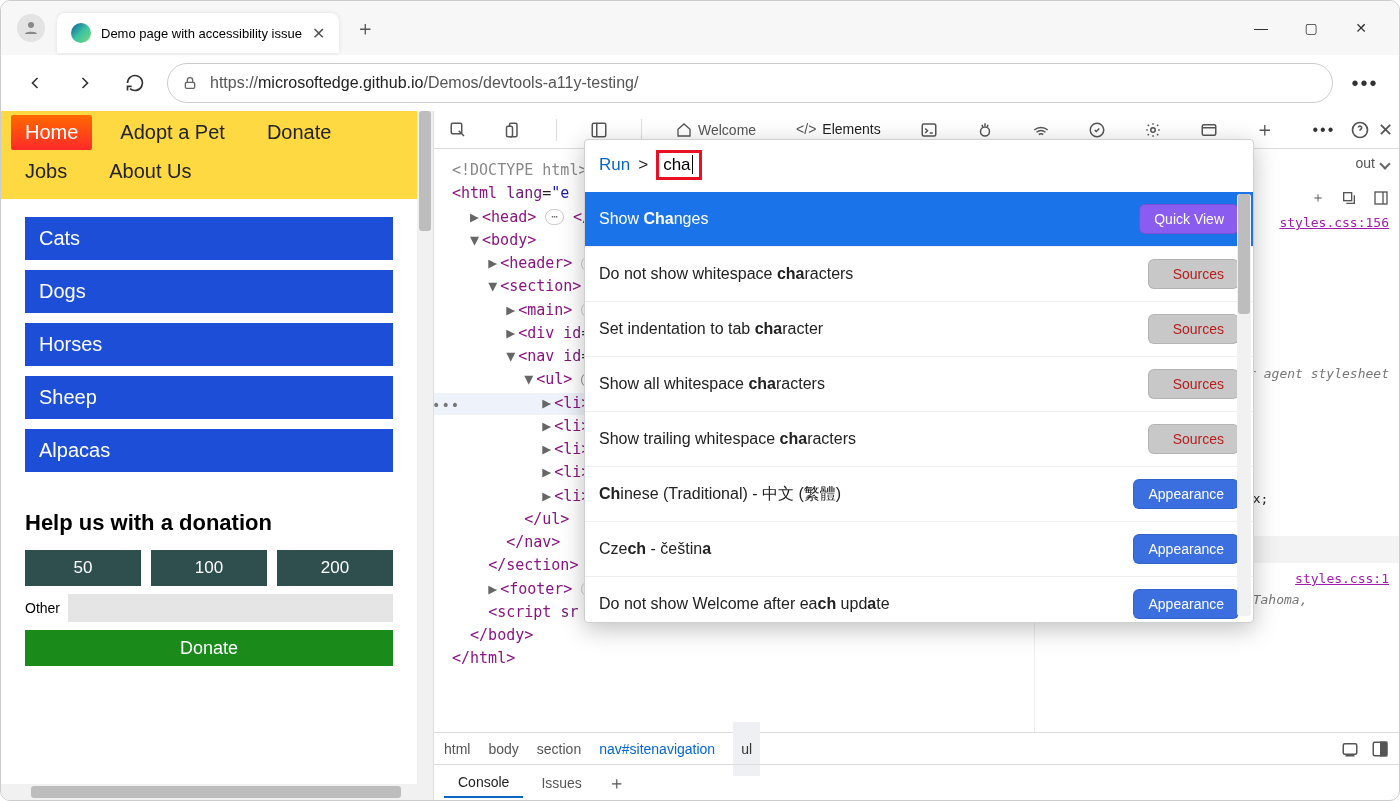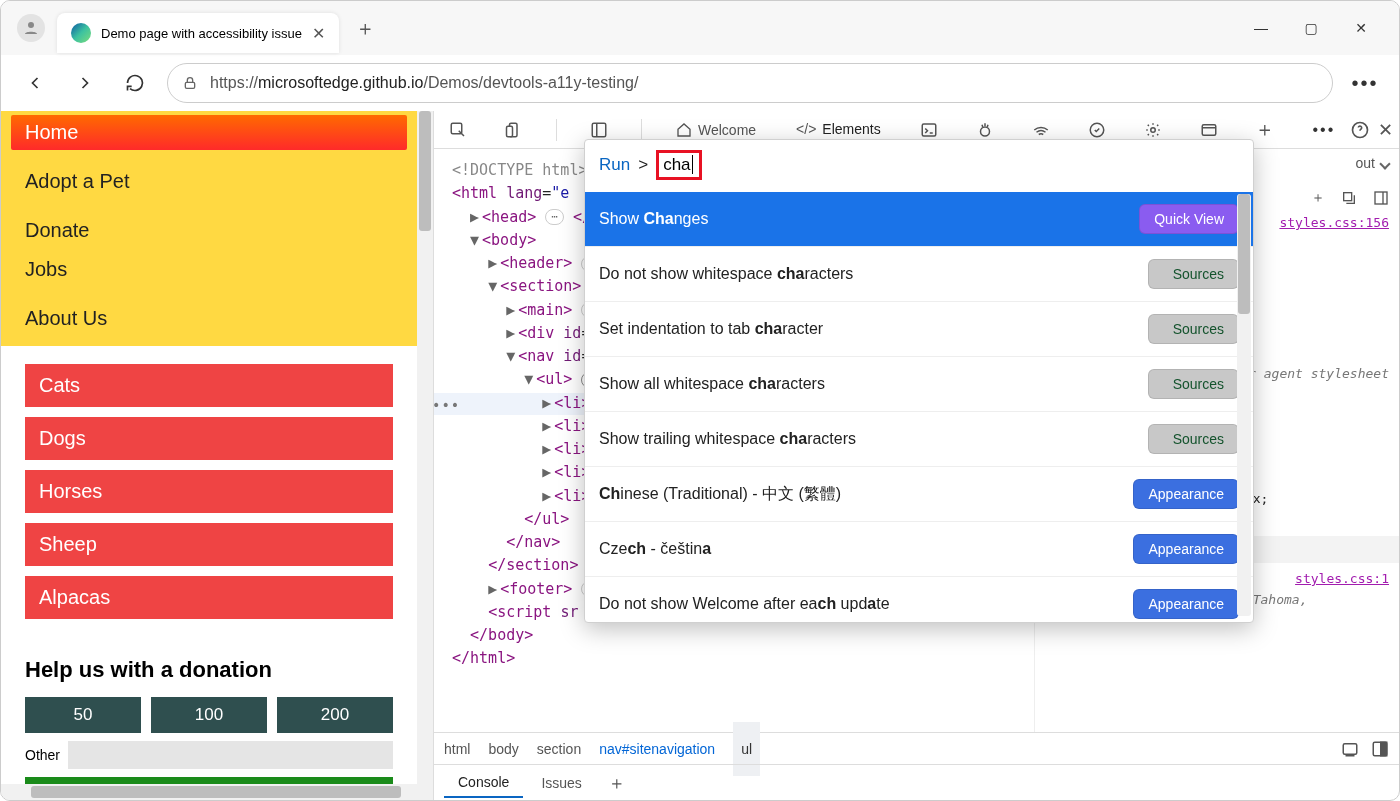--- a/index.html
+++ b/index.html
@@ -34,25 +34,25 @@
 .page-scroll { width: 16px; background: #f1f1f1; position: relative; }
 .page-scroll .thumb { position: absolute; top: 0; left: 2px; right: 2px; height: 120px; background: #bdbdbd; border-radius: 3px; }
 .page-hscroll { position: absolute; left: 0; right: 0; bottom: 0; height: 16px; background: #f1f1f1; }
 .page-hscroll .thumb { position: absolute; left: 30px; top: 2px; bottom: 2px; width: 370px; background: #bdbdbd; border-radius: 3px; }
 
 .hero { background: #7ba6d3; padding: 16px 20px 20px; display: flex; align-items: center; gap: 8px; }
 .hero h1 { font-weight: 300; font-size: 30px; line-height: 1.1; color: #222; }
 .hero .search-lbl { font-size: 18px; color: #222; }
 .hero input { height: 34px; width: 180px; border: none; padding: 0 8px; }
 .navstrip { background: linear-gradient(#ffd942,#ffd942); padding: 4px 10px 10px; }
-.navstrip .row { display: flex; gap: 14px; flex-wrap: wrap; flex-direction: column; }
+.navstrip .row { display: flex; gap: 14px; flex-wrap: wrap; }
 .navstrip a { font-size: 20px; color: #222; padding: 6px 14px; display: inline-block; }
 .navstrip a.home { background: linear-gradient(#ff6a00,#ff2a2a); color: #fff; border-radius: 2px; }
 .cats { padding: 18px 24px; }
-.cats a { display: block; background: #ef4444; color: #fff; font-size: 20px; padding: 10px 14px; margin-bottom: 10px; }
+.cats a { display: block; background: #1d4ed8; color: #fff; font-size: 20px; padding: 10px 14px; margin-bottom: 10px; }
 .donate-sec { padding: 0 24px; }
 .donate-sec h2 { font-size: 22px; margin: 10px 0 14px; }
 .amounts { display: flex; gap: 10px; margin-bottom: 8px; }
 .amounts button { flex: 1; height: 36px; background: #2f4f4f; color: #fff; border: none; font-size: 17px; }
 .other-row { display: flex; align-items: center; gap: 8px; margin-bottom: 8px; }
 .other-row input { flex: 1; height: 28px; background: #e5e5e5; border: none; }
 .donate-btn { width: 100%; height: 36px; background: #1a8b1a; color: #fff; border: none; font-size: 18px; }
 
 
 .devtools { flex: 1; border-left: 1px solid #ddd; display: flex; flex-direction: column; position: relative; }
@@ -97,21 +97,21 @@
 .cmd-head .run { color: #0a66c2; font-size: 17px; }
 .cmd-head .gt { color: #222; font-size: 17px; }
 .cmd-input-box { border: 3px solid #e81123; padding: 2px 6px 2px 4px; }
 .cmd-input-box span { font-size: 17px; }
 .cmd-list { max-height: 430px; }
 .cmd-item { display: flex; align-items: center; justify-content: space-between; padding: 12px 14px; border-top: 1px solid #eee; font-size: 16px; color: #222; }
 .cmd-item.first { background: #1a73e8; color: #fff; border-top: none; }
 .cmd-item b { font-weight: 700; }
 .badge { font-size: 14px; padding: 6px 14px; border-radius: 6px; border: 1px solid rgba(0,0,0,0.1); }
 .badge.qv { background: #8a5cf0; color: #fff; }
-.badge.src { background: #c8c8c8; color: #14532d; padding-left: 24px; }
+.badge.src { background: #c8c8c8; color: #b91c1c; padding-left: 24px; }
 .badge.app { background: #3b6fe0; color: #fff; }
 .hl-red { position: absolute; border: 3px solid #e81123; pointer-events: none; }
 .cmd-scroll { position: absolute; right: 2px; top: 54px; bottom: 6px; width: 14px; }
 .cmd-scroll .tr { width: 100%; background: #f1f1f1; height: 100%; border-radius: 3px; }
 .cmd-scroll .th { position: absolute; top: 0; left: 1px; right: 1px; height: 120px; background: #bdbdbd; border-radius: 3px; }
 
 svg { display: block; }
 .caret::after{content:"";border:2px solid #666;border-width:0 2px 2px 0;display:inline-block;padding:3px;transform:rotate(45deg);margin-left:6px;vertical-align:middle;}
 </style>
 </head>

